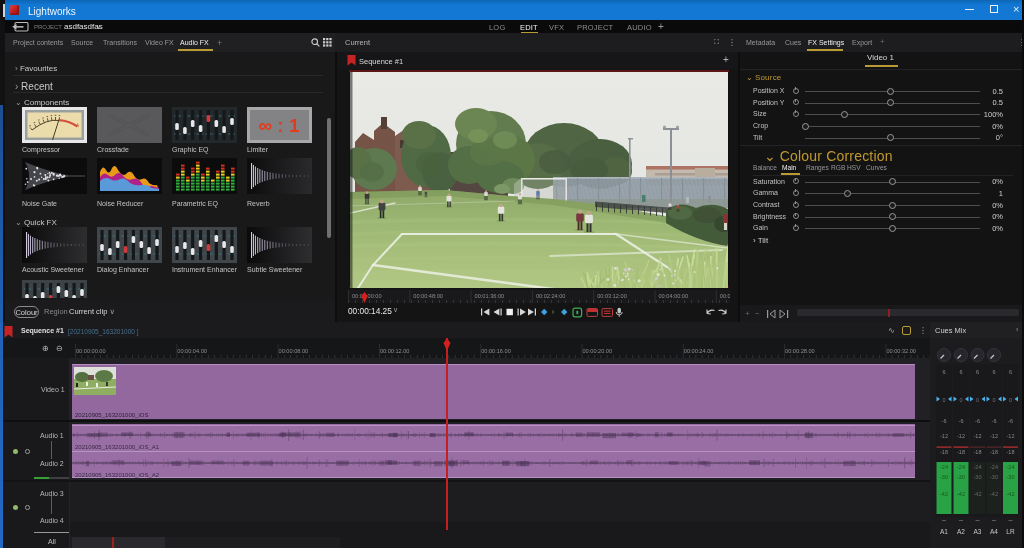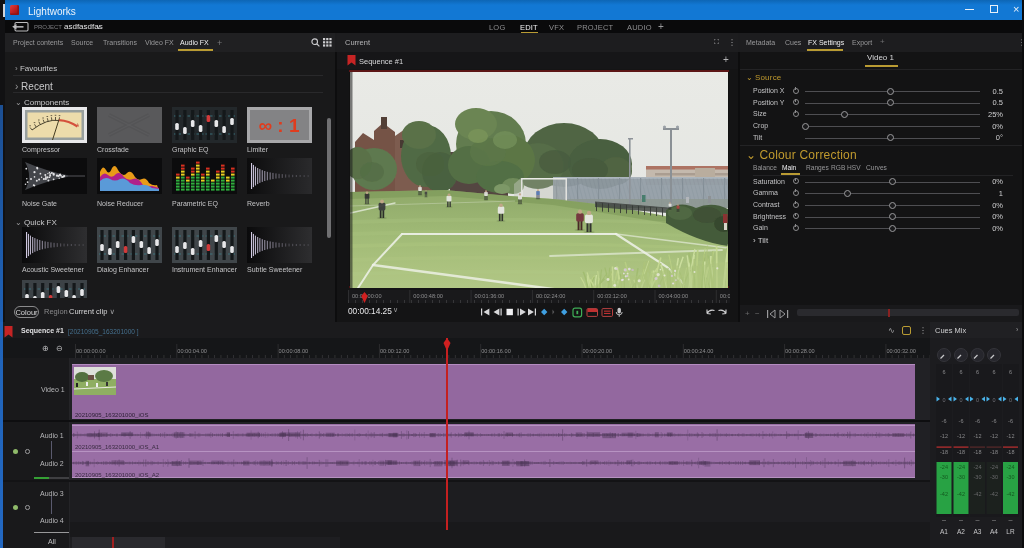--- a/index.html
+++ b/index.html
@@ -1030,31 +1030,31 @@
       <div class="abs" style="left:53px;top:66.2px;width:6px;height:6px;border:1px solid #8a8a8c;border-radius:50%"></div>
       <div class="abs" style="left:55px;top:65.7px;width:1px;height:3px;background:#8a8a8c"></div>
       <div class="abs" style="left:65px;top:69.7px;width:175px;height:1px;background:#4e4e52"></div>
       <div class="abs" style="left:147.0px;top:66.2px;width:7px;height:7px;border:1.2px solid #9a9a9d;border-radius:50%;background:#1a1a1c"></div>
       <div class="abs" style="left:223px;top:65.2px;width:40px;font-size:7.5px;color:#d0d0d2;text-align:right">0.5</div>
       <div class="abs" style="left:13px;top:77.3px;font-size:7px;color:#c2c2c4">Size</div>
       <div class="abs" style="left:53px;top:77.8px;width:6px;height:6px;border:1px solid #8a8a8c;border-radius:50%"></div>
       <div class="abs" style="left:55px;top:77.3px;width:1px;height:3px;background:#8a8a8c"></div>
       <div class="abs" style="left:65px;top:81.3px;width:175px;height:1px;background:#4e4e52"></div>
       <div class="abs" style="left:101.0px;top:77.8px;width:7px;height:7px;border:1.2px solid #9a9a9d;border-radius:50%;background:#1a1a1c"></div>
-      <div class="abs" style="left:223px;top:76.8px;width:40px;font-size:7.5px;color:#d0d0d2;text-align:right">25%</div>
+      <div class="abs" style="left:223px;top:76.8px;width:40px;font-size:7.5px;color:#d0d0d2;text-align:right">100%</div>
       <div class="abs" style="left:13px;top:89px;font-size:7px;color:#c2c2c4">Crop</div>
       <div class="abs" style="left:65px;top:93px;width:175px;height:1px;background:#4e4e52"></div>
       <div class="abs" style="left:62.0px;top:89.5px;width:7px;height:7px;border:1.2px solid #9a9a9d;border-radius:50%;background:#1a1a1c"></div>
       <div class="abs" style="left:223px;top:88.5px;width:40px;font-size:7.5px;color:#d0d0d2;text-align:right">0%</div>
       <div class="abs" style="left:13px;top:100.6px;font-size:7px;color:#c2c2c4">Tilt</div>
       <div class="abs" style="left:65px;top:104.6px;width:175px;height:1px;background:#4e4e52"></div>
       <div class="abs" style="left:147.0px;top:101.1px;width:7px;height:7px;border:1.2px solid #9a9a9d;border-radius:50%;background:#1a1a1c"></div>
       <div class="abs" style="left:223px;top:100.1px;width:40px;font-size:7.5px;color:#d0d0d2;text-align:right">0°</div>
       <div class="abs" style="left:0;top:112px;width:282px;height:1px;background:#232325"></div>
-      <div class="abs" style="left:6px;top:115px;font-size:12px;color:#c09a2e">⌄ <span style="letter-spacing:.2px">Colour Correction</span></div>
+      <div class="abs" style="left:24px;top:115px;font-size:14px;color:#c09a2e">⌄ <span style="letter-spacing:.2px">Colour Correction</span></div>
       <div class="abs" style="left:13px;top:130.5px;font-size:6.6px;color:#98989a">Balance</div>
       <div class="abs" style="left:42px;top:130.5px;font-size:6.6px;color:#f0f0f2">Main</div>
       <div class="abs" style="left:66px;top:130.5px;font-size:6.6px;color:#98989a">Ranges</div>
       <div class="abs" style="left:91px;top:130.5px;font-size:6.6px;color:#98989a">RGB</div>
       <div class="abs" style="left:107px;top:130.5px;font-size:6.6px;color:#98989a">HSV</div>
       <div class="abs" style="left:126px;top:130.5px;font-size:6.6px;color:#98989a">Curves</div>
       <div class="abs" style="left:41px;top:140px;width:19px;height:1.5px;background:#b99b33"></div>
       <div class="abs" style="left:13px;top:142px;width:260px;height:1px;background:#232325"></div>
       <div class="abs" style="left:13px;top:144.7px;font-size:7px;color:#c2c2c4">Saturation</div>
       <div class="abs" style="left:53px;top:145.2px;width:6px;height:6px;border:1px solid #8a8a8c;border-radius:50%"></div>

